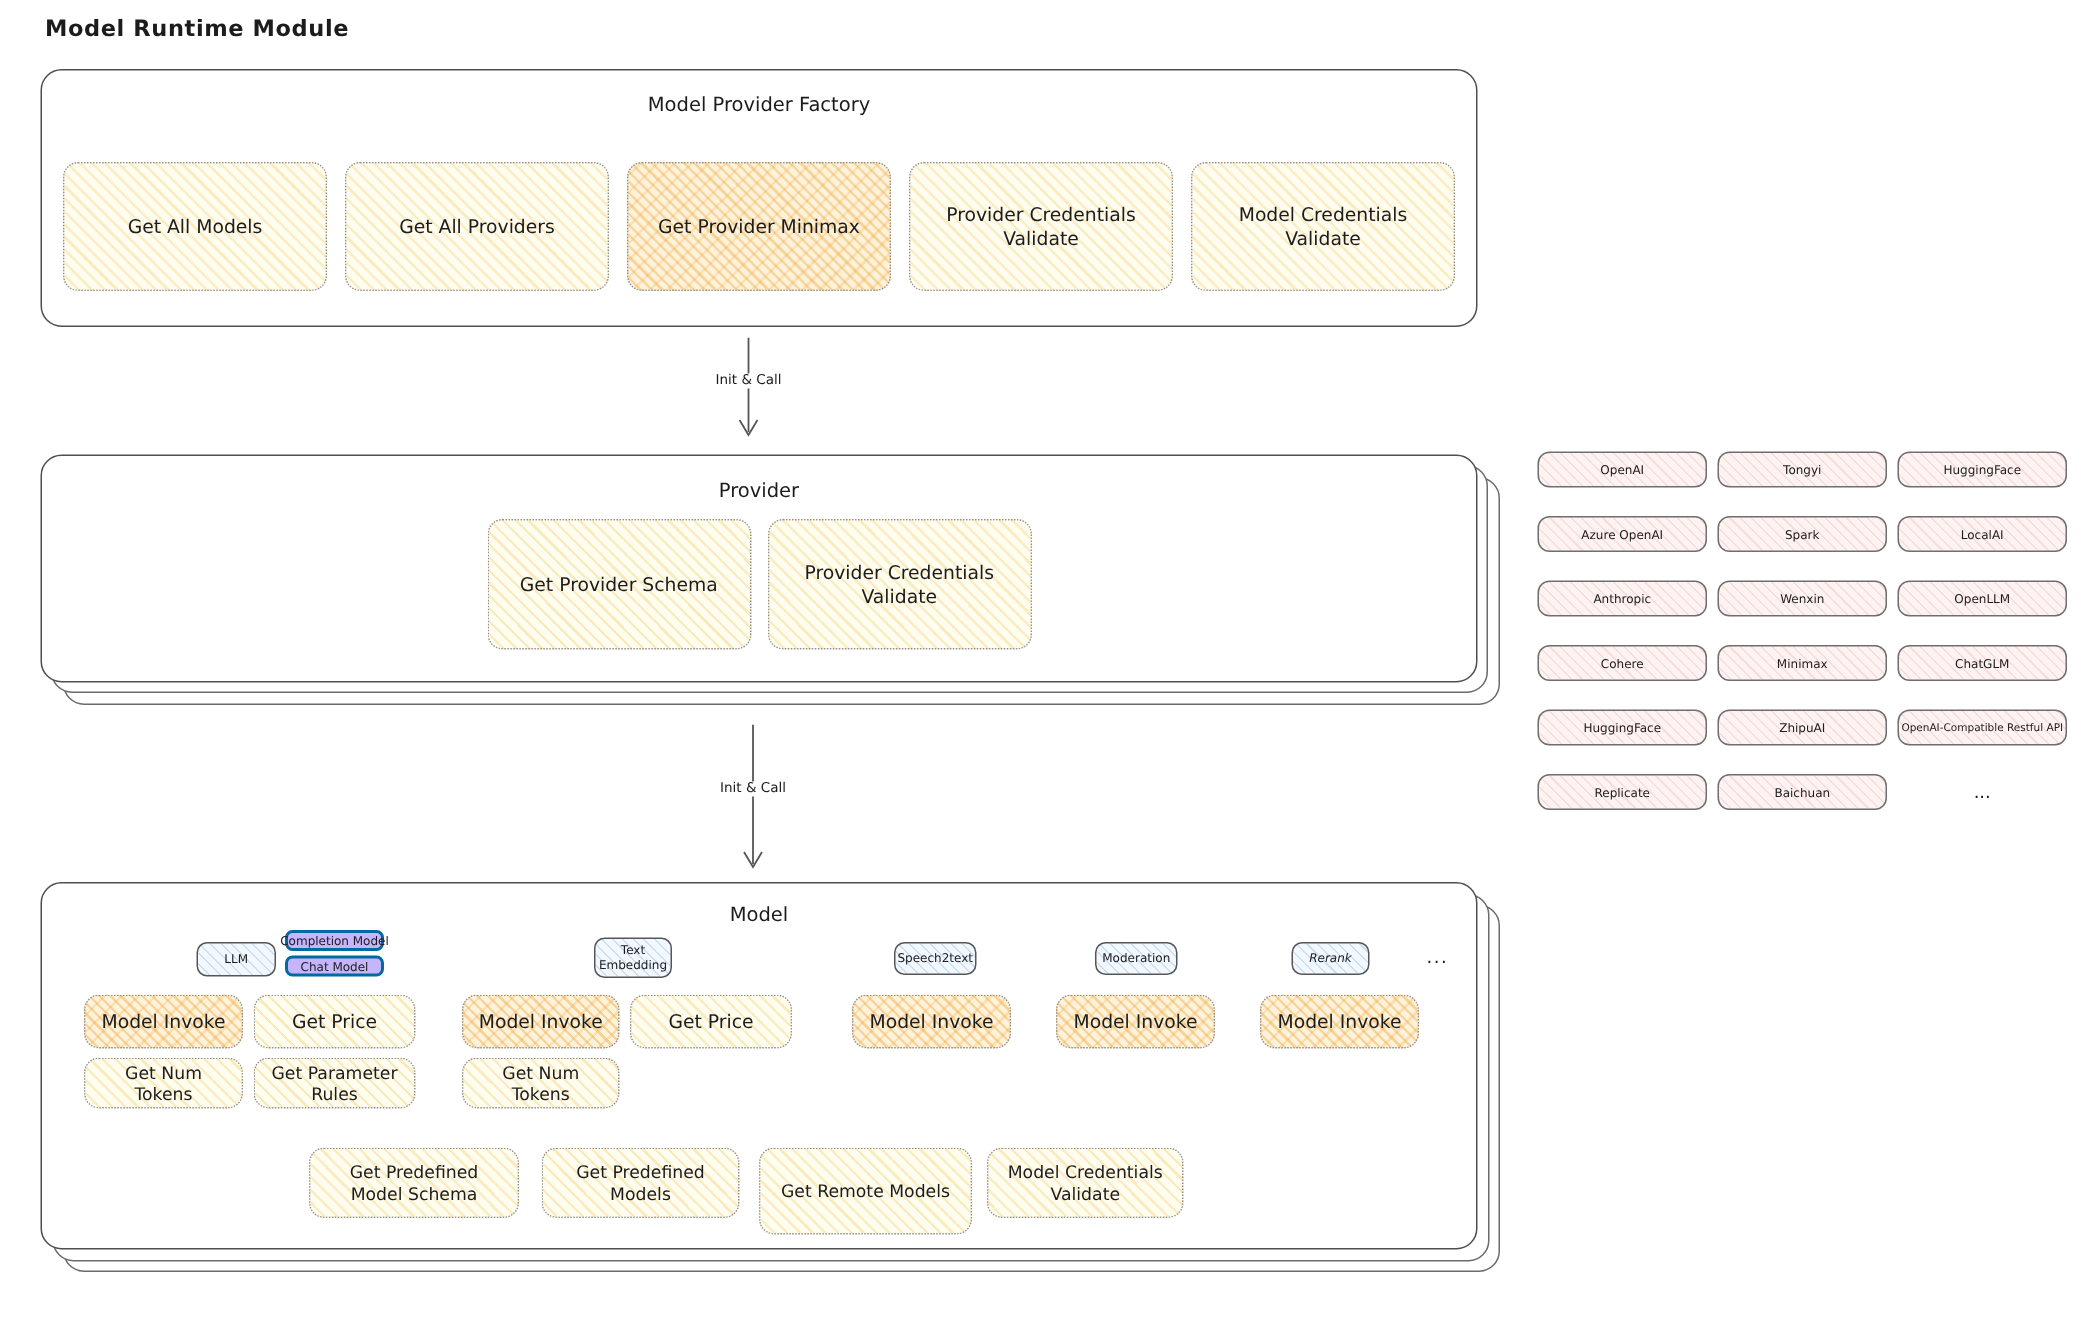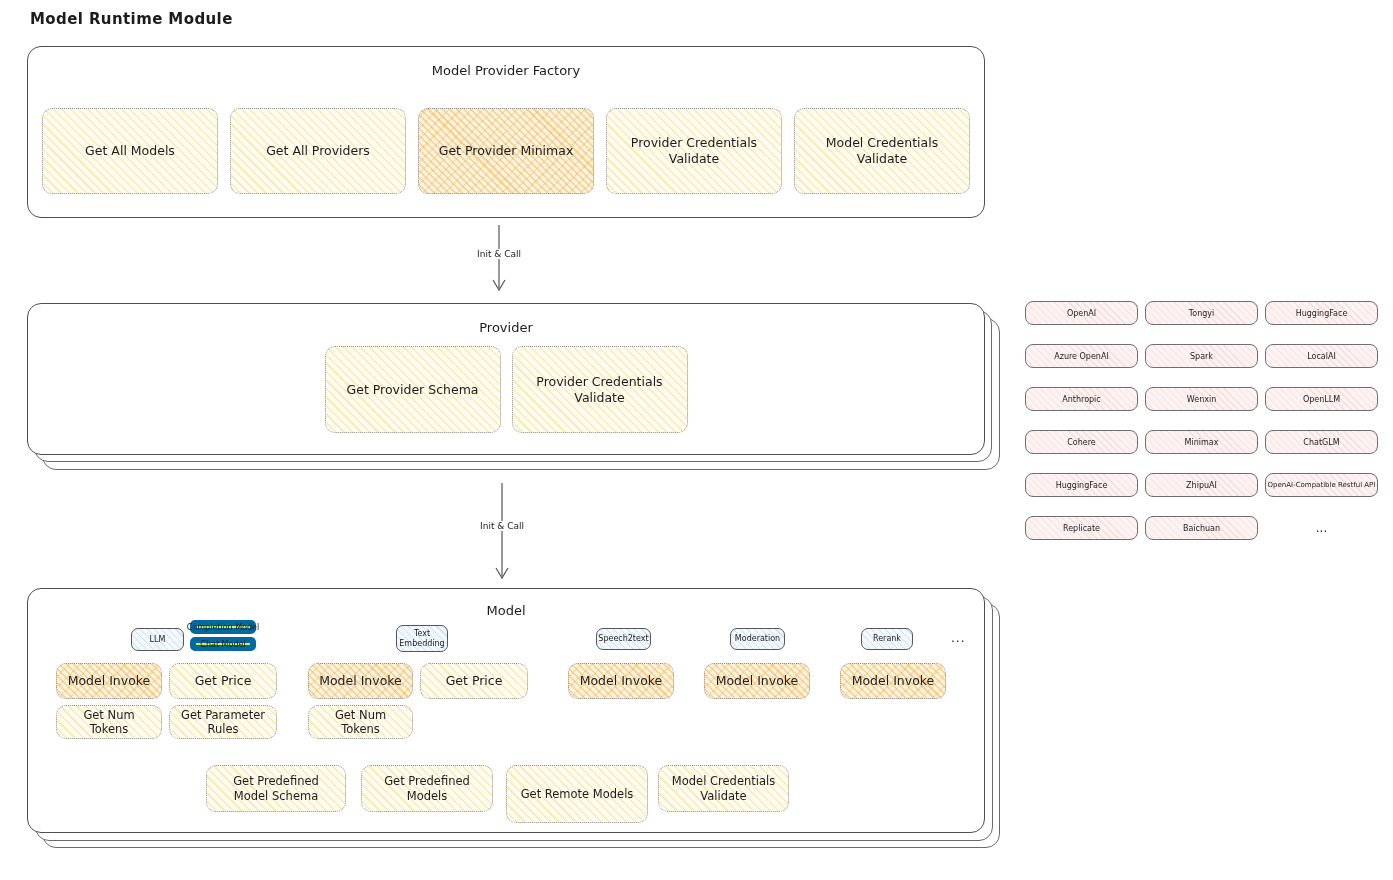--- a/index.html
+++ b/index.html
@@ -71,21 +71,21 @@
   .pbox.tiny{font-size:7px;}
   .pbox.bare{border:none;background:none;font-size:12px;}
   
   .abs{position:absolute;box-sizing:border-box;}
   .tab-blue{
     border:1.2px solid #565656;border-radius:7px;
     display:flex;align-items:center;justify-content:center;text-align:center;
     font-size:8px;line-height:1.15;
   }
   .tab-white{
-    background:#bef264;border:6px solid #0369a1;border-radius:5px;
+    background:#c4b5fd;border:2px solid #0369a1;border-radius:5px;
     display:flex;align-items:center;justify-content:center;
     font-size:8px;white-space:nowrap;
   }
   .ellipsis{font-size:12px;letter-spacing:1px;}
   .card.sm{font-size:11.5px;}
 </style>
 </head>
 <body>
 
 <div class="page-title">Model Runtime Module</div>
@@ -152,21 +152,21 @@
 <div class="sheet" style="left:35px;top:596px;width:958px;height:245px;"></div>
 <div class="section" style="left:27px;top:588px;width:958px;height:245px;">
   <div class="sec-title" style="top:14px;">Model</div>
 
   <div class="abs tab-blue fill-blue" style="left:103px;top:39px;width:53px;height:23px;">LLM</div>
   <div class="abs tab-white" style="left:162px;top:31px;width:66px;height:14px;">Completion Model</div>
   <div class="abs tab-white" style="left:162px;top:48px;width:66px;height:14px;">Chat Model</div>
   <div class="abs tab-blue fill-blue" style="left:368px;top:36px;width:52px;height:27px;padding:1px 4px;">Text Embedding</div>
   <div class="abs tab-blue fill-blue" style="left:568px;top:39px;width:55px;height:22px;">Speech2text</div>
   <div class="abs tab-blue fill-blue" style="left:702px;top:39px;width:55px;height:22px;">Moderation</div>
-  <div class="abs tab-blue fill-blue" style="left:833px;top:39px;width:52px;height:22px;">Rerank</div>
+  <div class="abs tab-blue fill-blue" style="left:833px;top:39px;width:52px;height:22px;font-style:italic;">Rerank</div>
   <div class="abs ellipsis" style="left:923px;top:42px;">...</div>
 
   <div class="abs card fill-accent" style="left:28px;top:74px;width:106px;height:36px;">Model Invoke</div>
   <div class="abs card fill-yellow" style="left:141px;top:74px;width:108px;height:36px;">Get Price</div>
   <div class="abs card fill-accent" style="left:280px;top:74px;width:105px;height:36px;">Model Invoke</div>
   <div class="abs card fill-yellow" style="left:392px;top:74px;width:108px;height:36px;">Get Price</div>
   <div class="abs card fill-accent" style="left:540px;top:74px;width:106px;height:36px;">Model Invoke</div>
   <div class="abs card fill-accent" style="left:676px;top:74px;width:106px;height:36px;">Model Invoke</div>
   <div class="abs card fill-accent" style="left:812px;top:74px;width:106px;height:36px;">Model Invoke</div>
 

